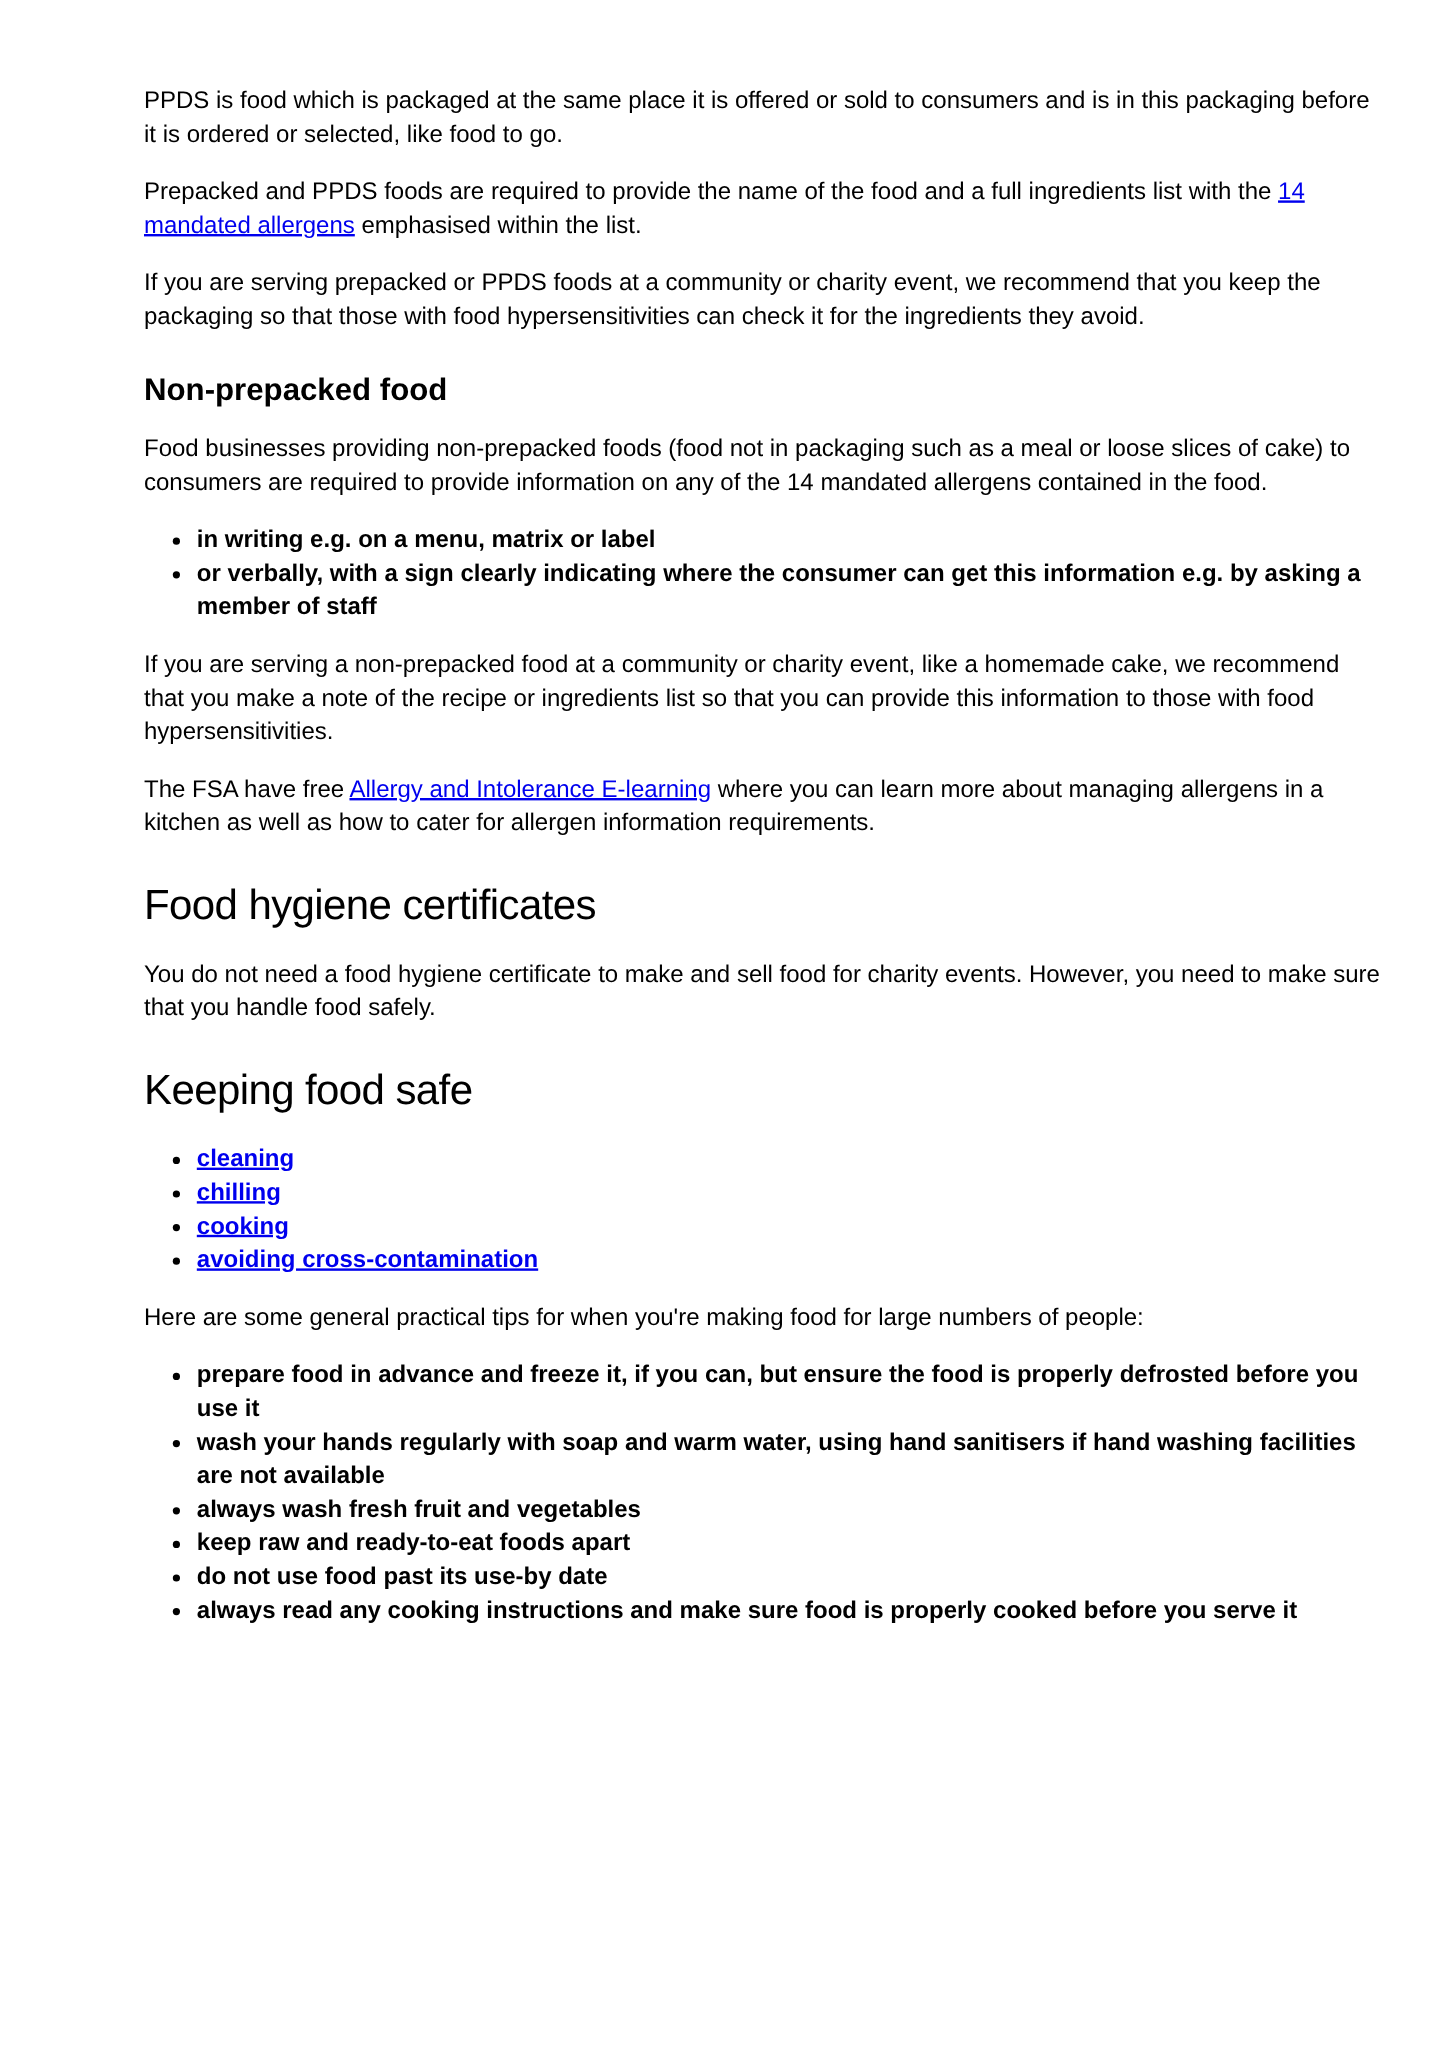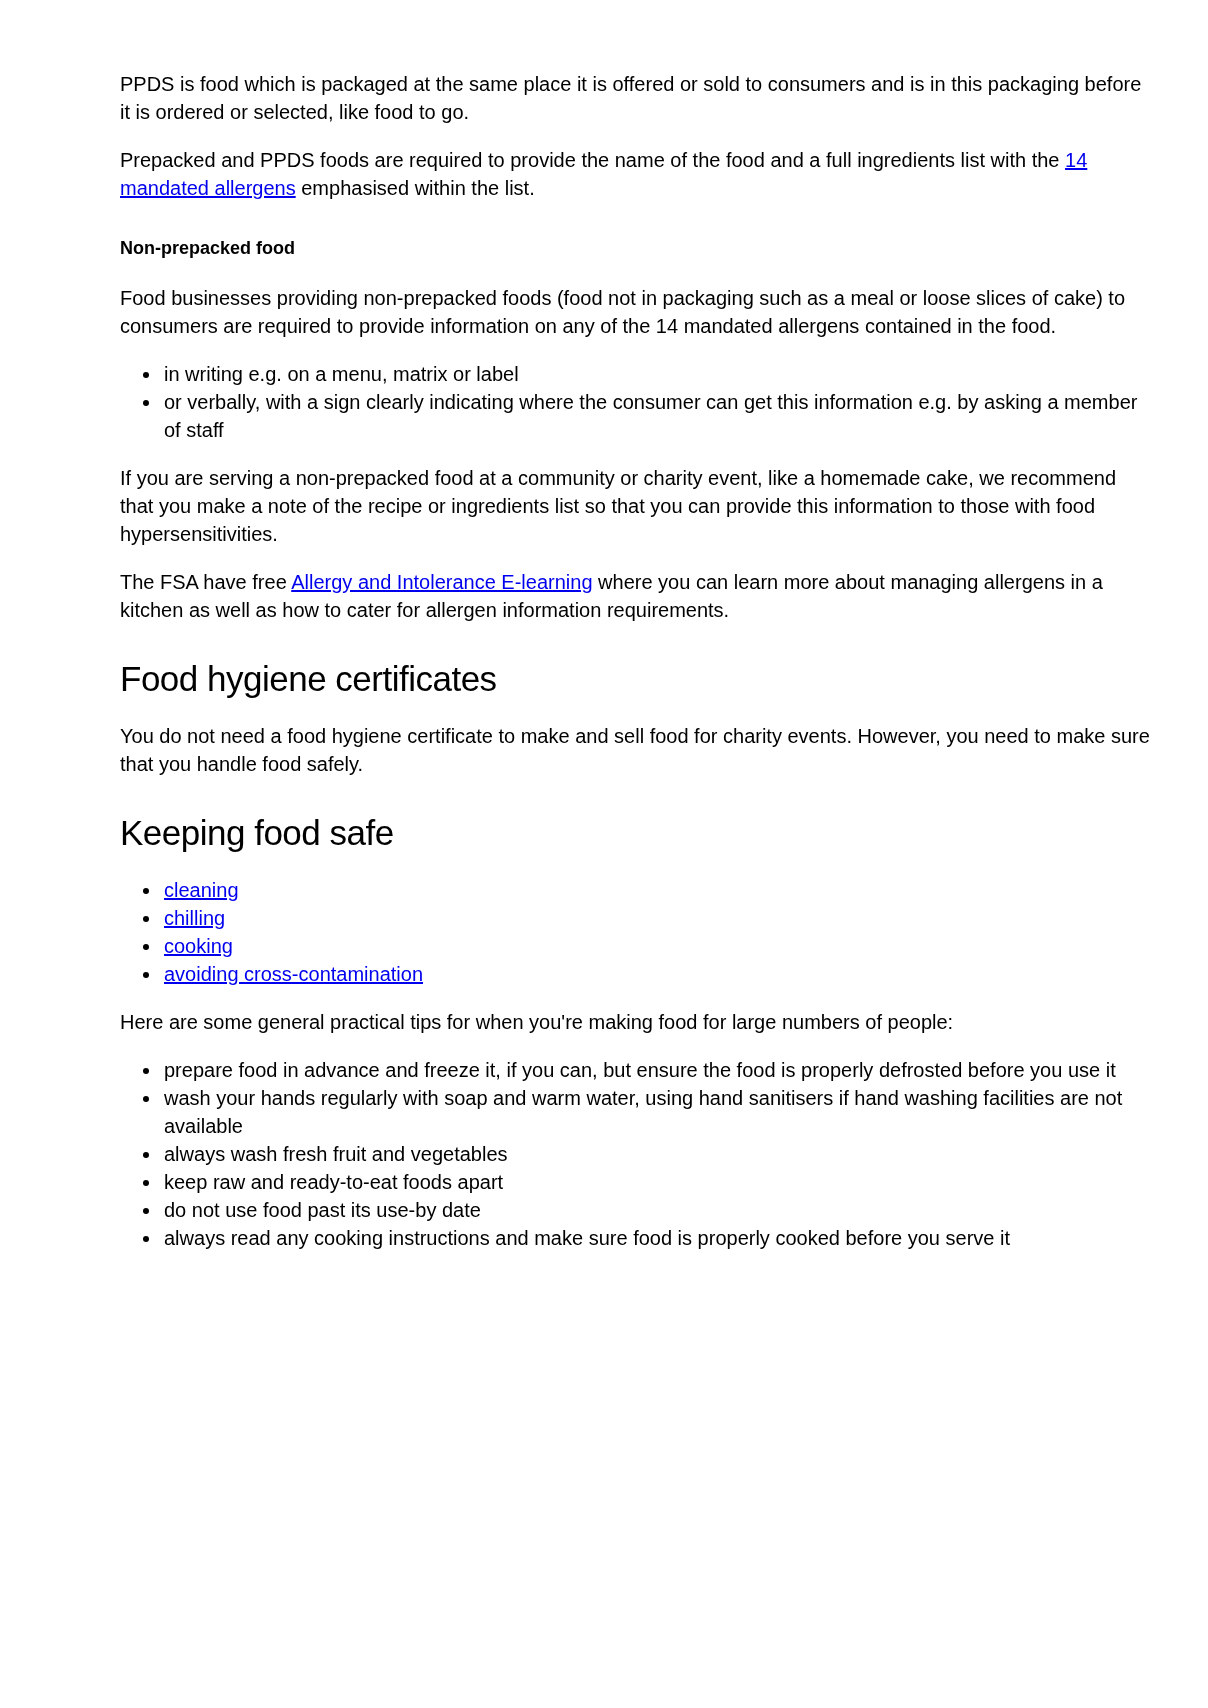--- a/index.html
+++ b/index.html
@@ -27,49 +27,51 @@
     margin: 20px 0;
   }
   h2 {
     font-size: 35px;
     line-height: 42px;
     font-weight: normal;
     margin: 34px 0 22px 0;
     letter-spacing: -0.5px;
   }
   h3 {
-    font-size: 18px;
+    font-size: 26px;
     line-height: 32px;
     font-weight: bold;
     margin: 30px 0 20px 0;
   }
   ul {
     margin: 20px 0;
     padding-left: 42px;
     list-style-type: disc;
   }
   li {
     margin: 0;
     padding-left: 2px;
+    font-weight: bold;
   }
   a {
     color: #0000EE;
     text-decoration: underline;
     cursor: pointer;
   }
 </style>
 </head>
 <body>
 
 <div class="page">
 
   <p>PPDS is food which is packaged at the same place it is offered or sold to consumers and is in this packaging before it is ordered or selected, like food to go.</p>
 
   <p><span>Prepacked and PPDS foods are required to provide the name of the food and a full ingredients list with the </span><a>14 mandated allergens</a><span> emphasised within the list.</span></p>
 
+  <p>If you are serving prepacked or PPDS foods at a community or charity event, we recommend that you keep the packaging so that those with food hypersensitivities can check it for the ingredients they avoid.</p>
 
   <h3>Non-prepacked food</h3>
 
   <p>Food businesses providing non-prepacked foods (food not in packaging such as a meal or loose slices of cake) to consumers are required to provide information on any of the 14 mandated allergens contained in the food.</p>
 
 
   <ul>
     <li>in writing e.g. on a menu, matrix or label</li>
     <li>or verbally, with a sign clearly indicating where the consumer can get this information e.g. by asking a member of staff</li>
   </ul>

